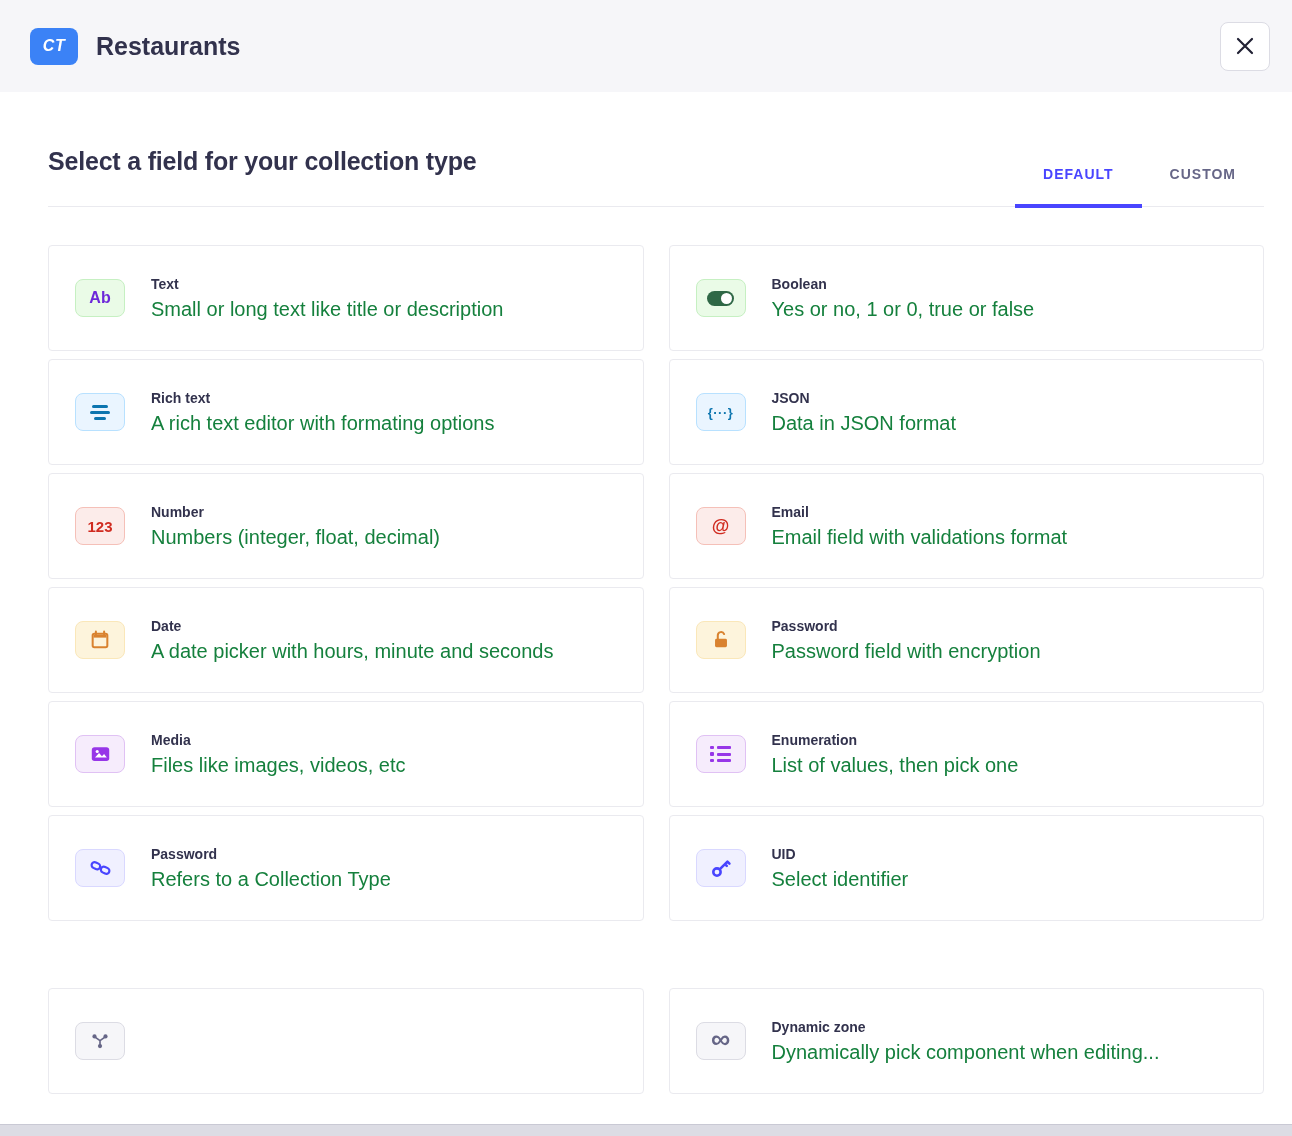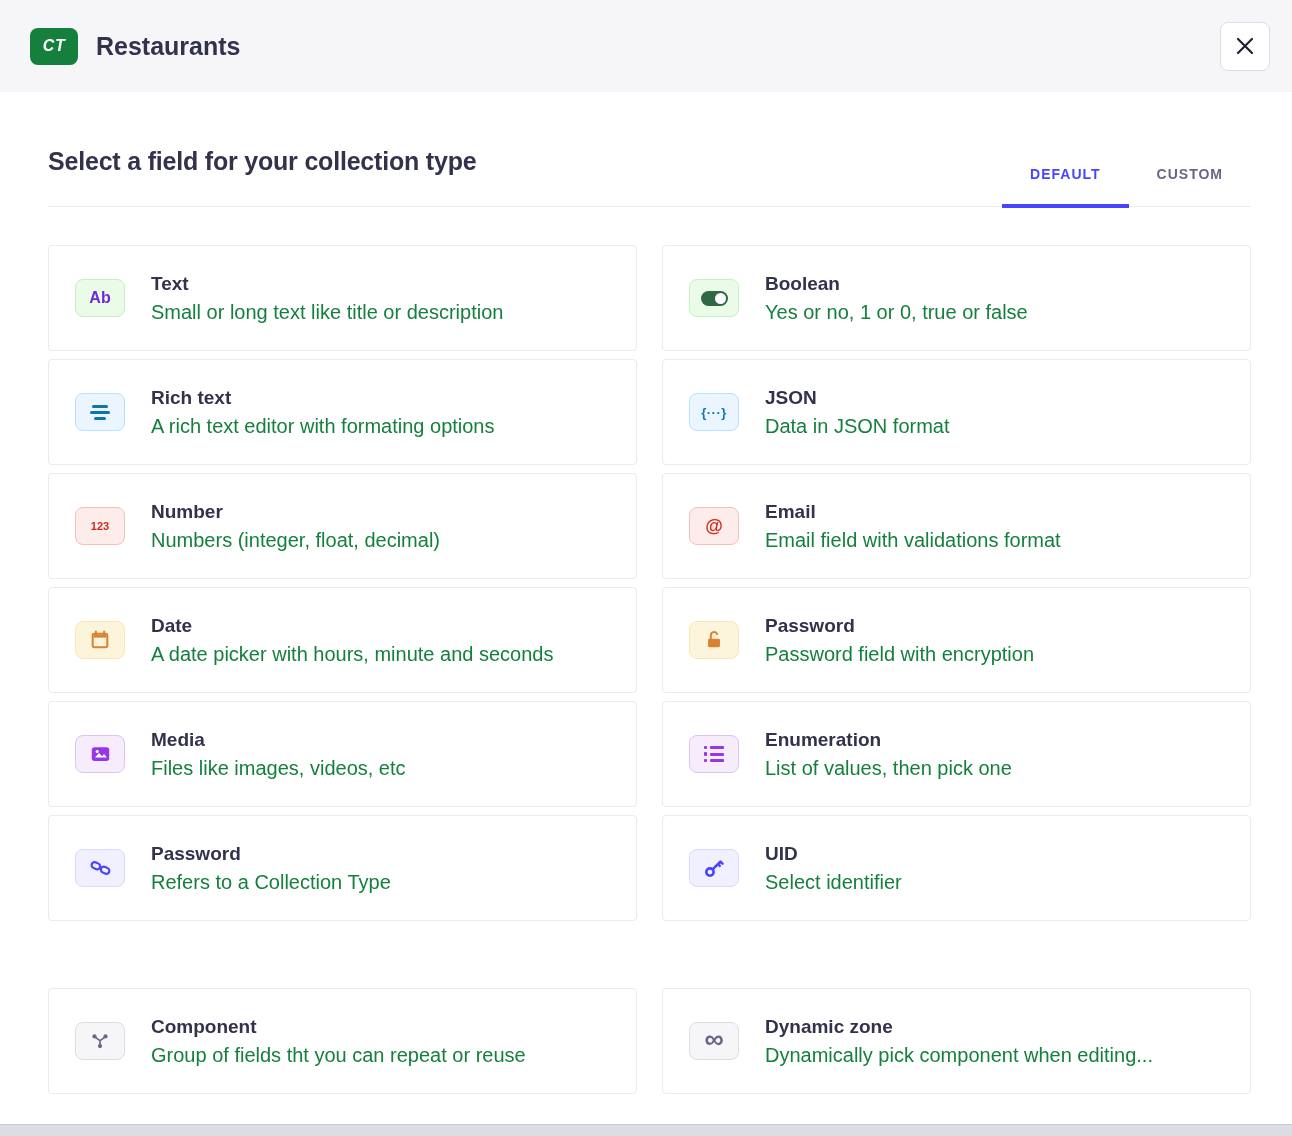--- a/index.html
+++ b/index.html
@@ -16,21 +16,21 @@
   
   .topbar {
     height:92px;
     background:#f6f6f9;
     display:flex;
     align-items:center;
     padding:0 22px 0 30px;
   }
   .ct-badge {
     width:48px; height:37px;
-    background:#15803d;
+    background:#3b82f6;
     border-radius:8px;
     color:#ffffff;
     font-style:italic;
     font-weight:700;
     font-size:16px;
     letter-spacing:.5px;
     display:flex; align-items:center; justify-content:center;
   }
   .topbar-title {
     margin-left:18px;
@@ -43,21 +43,21 @@
     width:50px; height:49px;
     background:#ffffff;
     border:1px solid #dcdce4;
     border-radius:8px;
     display:flex; align-items:center; justify-content:center;
     cursor:pointer;
     padding:0;
   }
 
   
-  .content { padding:0 41px 0 48px; }
+  .content { padding:0 28px 0 48px; }
 
   .title-row {
     margin-top:55px;
     display:flex;
     justify-content:space-between;
     align-items:flex-end;
     border-bottom:1px solid #eaeaef;
   }
   .page-title {
     margin:0 0 30px 0;
@@ -105,21 +105,21 @@
   .icon-box {
     width:50px; height:38px;
     border-radius:8px;
     border:1px solid;
     display:flex; align-items:center; justify-content:center;
     flex:none;
   }
   .card-text { display:block; min-width:0; }
   .card-title {
     display:block;
-    font-size:19px;
+    font-size:14px;
     font-weight:700;
     color:#32324d;
     margin-bottom:6px;
   }
   .card-desc {
     display:block;
     font-size:20px;
     color:#15803d;
   }
 
@@ -213,21 +213,21 @@
         <span class="icon-box" style="color:#0c75af;background:#eaf5ff;border-color:#b8e1ff">
           <span class="glyph" style="font-size:13px;letter-spacing:.5px">{···}</span>
         </span>
         <span class="card-text">
           <span class="card-title">JSON</span>
           <span class="card-desc">Data in JSON format</span>
         </span>
       </div>
       <div class="card">
         <span class="icon-box" style="color:#d02b20;background:#fcecea;border-color:#f5c0b8">
-          <span class="glyph" style="font-size:11px">123</span>
+          <span class="glyph" style="font-size:15px">123</span>
         </span>
         <span class="card-text">
           <span class="card-title">Number</span>
           <span class="card-desc">Numbers (integer, float, decimal)</span>
         </span>
       </div>
       <div class="card">
         <span class="icon-box" style="color:#d02b20;background:#fcecea;border-color:#f5c0b8">
           <span class="glyph" style="font-size:18px">@</span>
         </span>
@@ -326,24 +326,20 @@
   <div class="grid bottom" id="bottom-grid">
       <div class="card">
         <span class="icon-box" style="color:#666687;background:#f6f6f9;border-color:#dcdce4">
           <svg width="22" height="22" viewBox="0 0 24 24">
             <path d="M7 8 L12 11.6 M17 8 L12 11.6 M12 11.6 V17" stroke="currentColor" stroke-width="1.8" fill="none"></path>
             <circle cx="6" cy="7" r="2.3" fill="currentColor"></circle>
             <circle cx="18" cy="7" r="2.3" fill="currentColor"></circle>
             <circle cx="12" cy="17.5" r="2.3" fill="currentColor"></circle>
           </svg>
         </span>
-        <span class="card-text">
-          <span class="card-title">Component</span>
-          <span class="card-desc">Group of fields tht you can repeat or reuse</span>
-        </span>
       </div>
       <div class="card">
         <span class="icon-box" style="color:#666687;background:#f6f6f9;border-color:#dcdce4">
           <span class="glyph" style="font-size:27px;margin-top:-4px">∞</span>
         </span>
         <span class="card-text">
           <span class="card-title">Dynamic zone</span>
           <span class="card-desc">Dynamically pick component when editing...</span>
         </span>
       </div>

